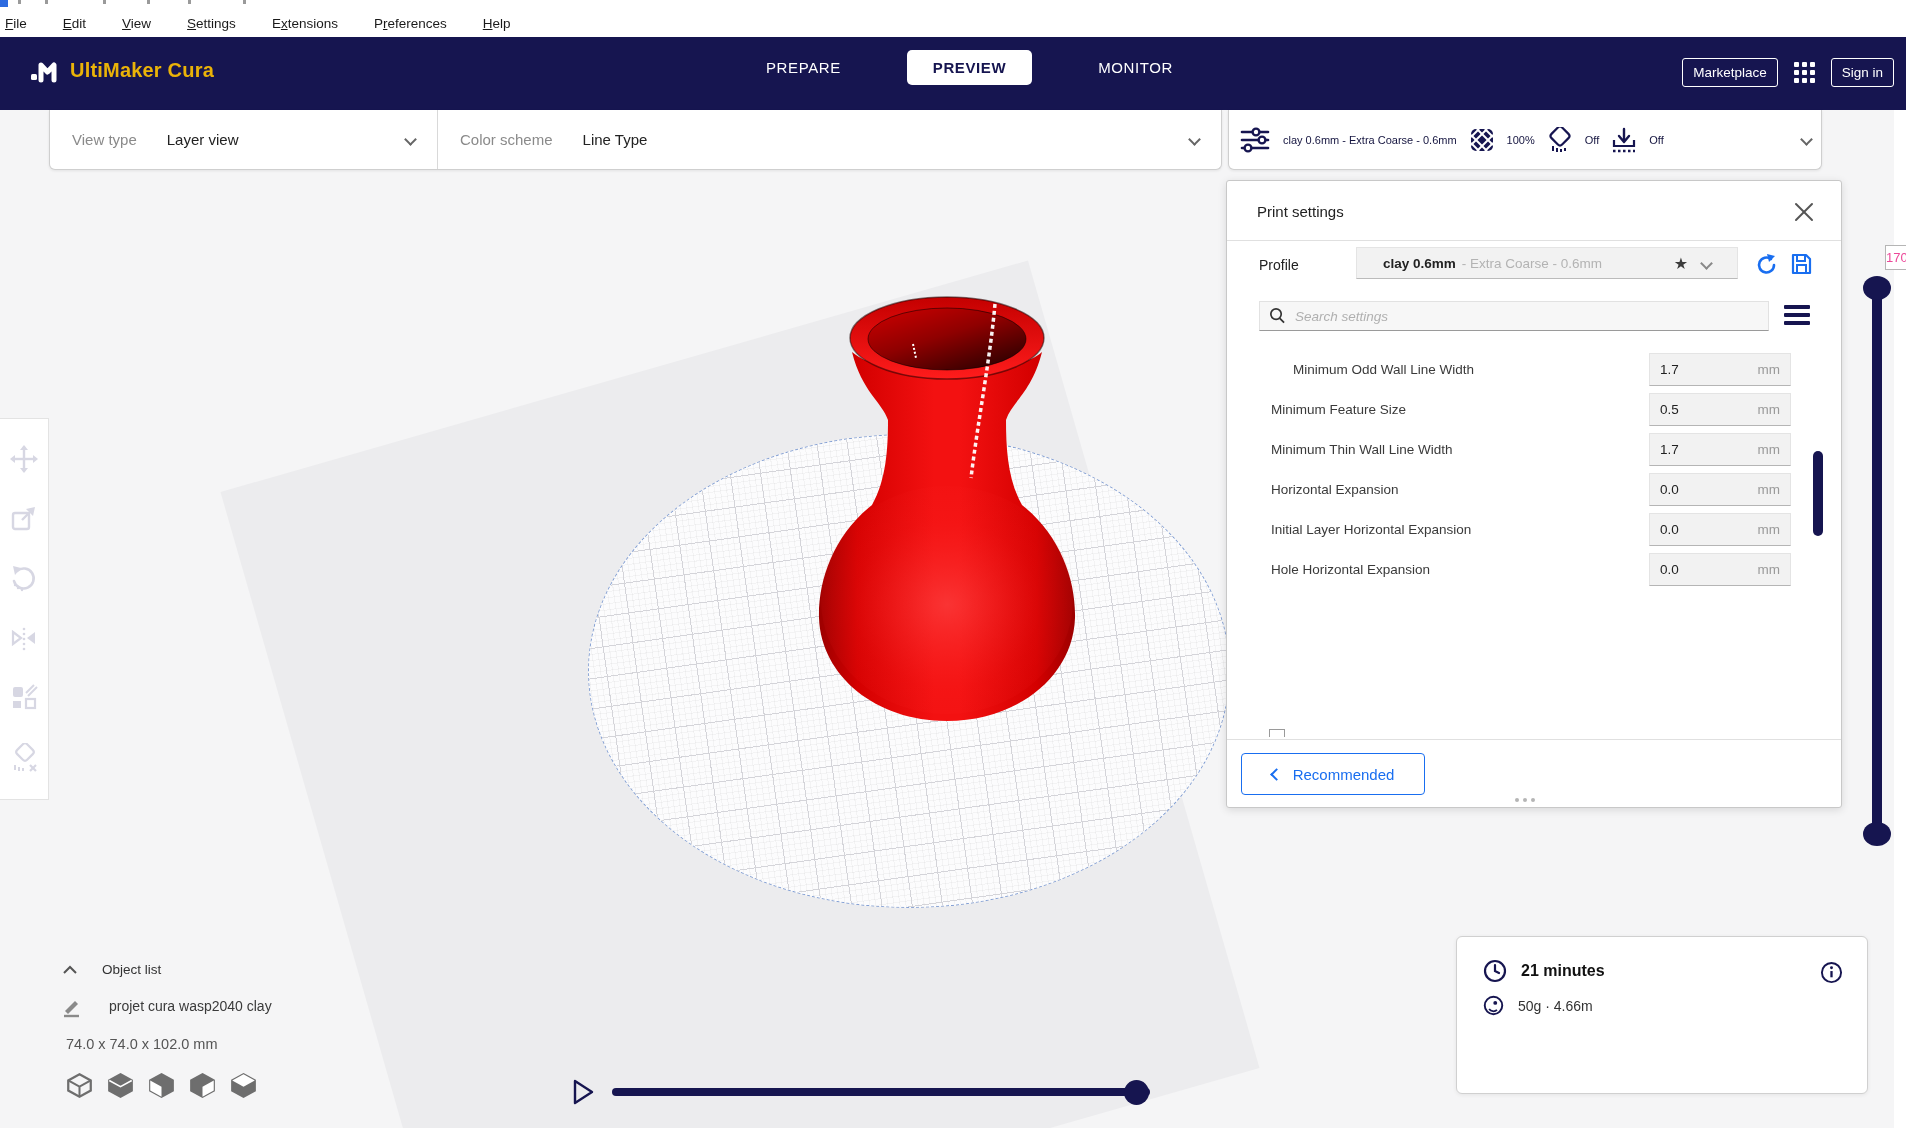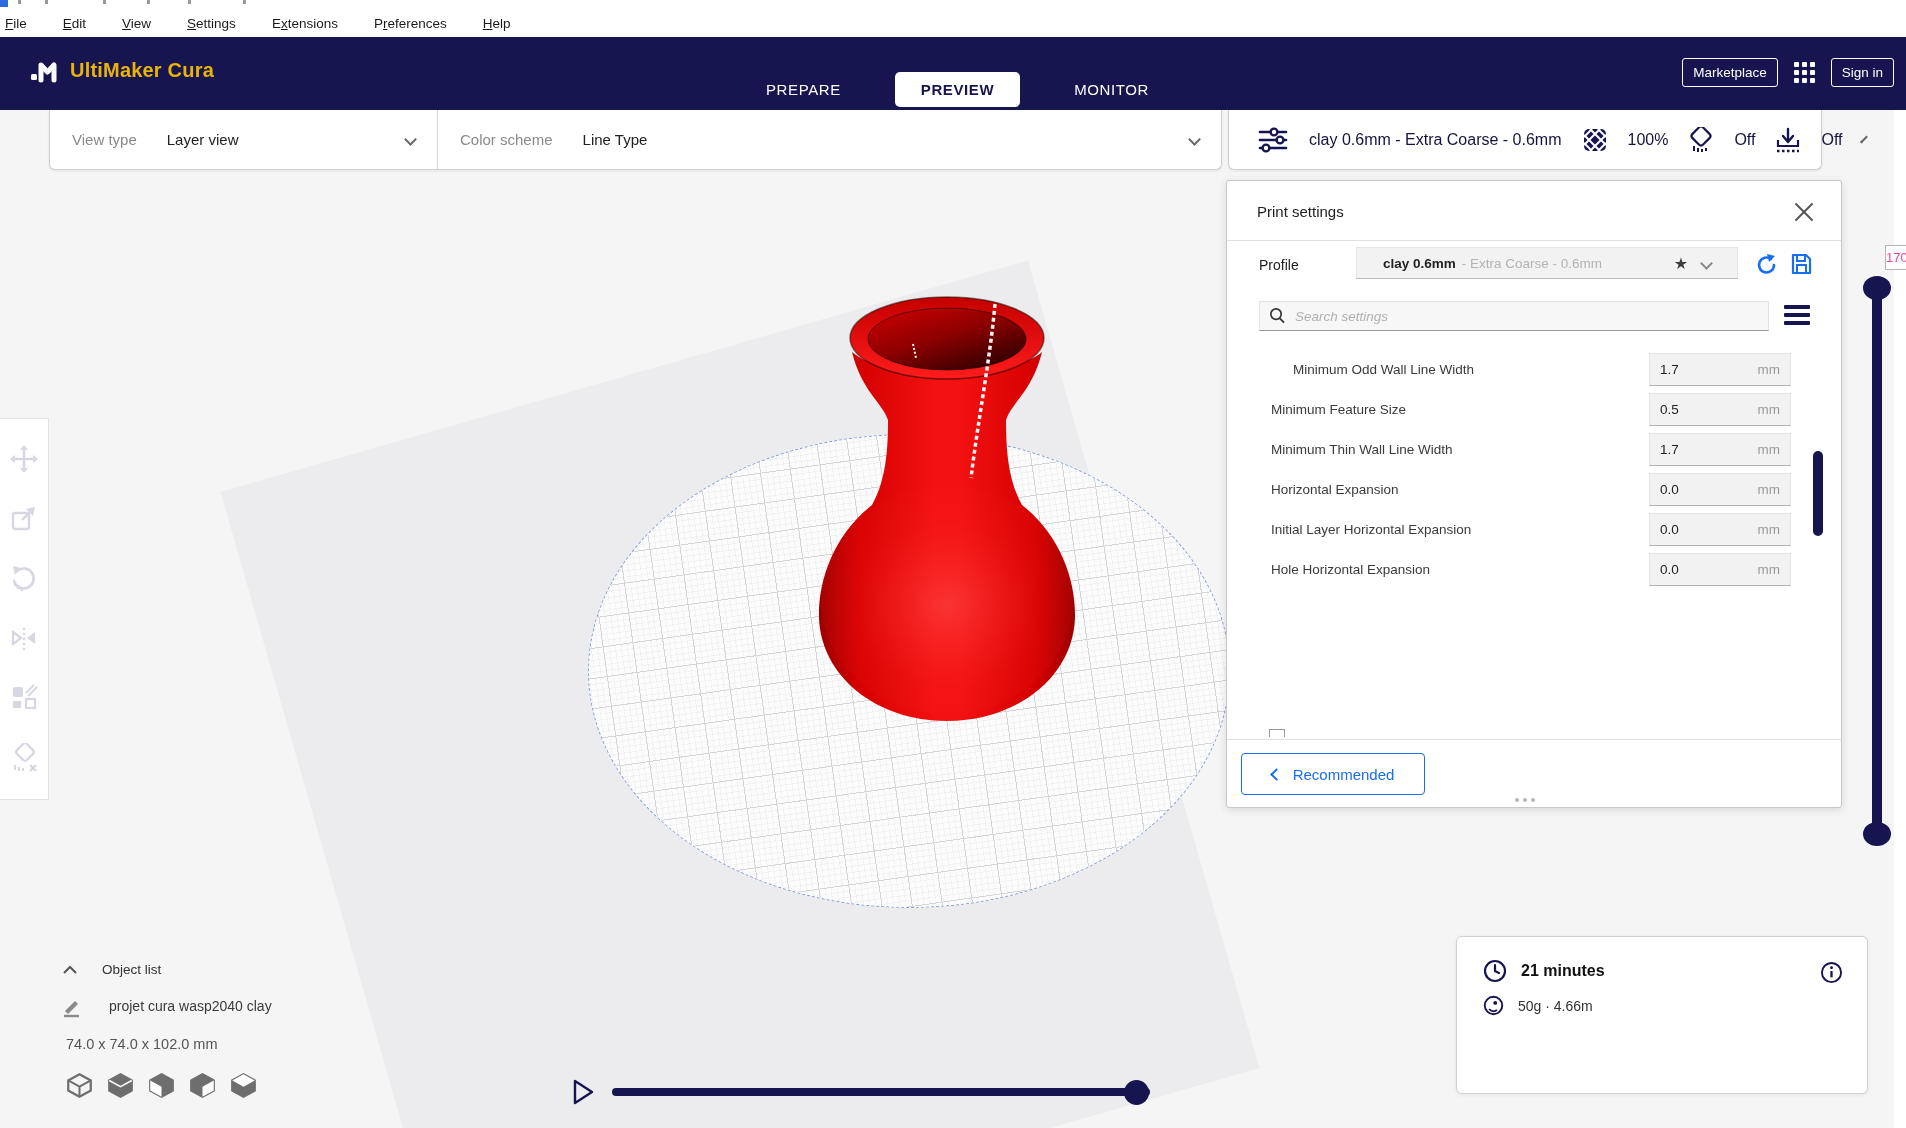--- a/index.html
+++ b/index.html
@@ -18,21 +18,21 @@
              display:flex; align-items:center; padding-left:5px; gap:36px;
              font-size:13.5px; color:#1a1a1a; }
   .menu-item { cursor:default; }
   .menu-item u { text-decoration:underline; }
 
   
   #appheader { left:0; top:37px; width:1906px; height:73px; background:#161550; }
   #logo { position:absolute; left:30px; top:20px; display:flex; align-items:center; gap:10px; }
   #logo svg { display:block; }
   #logo-text { color:#eab308; font-size:20px; font-weight:700; letter-spacing:.2px; }
-  #tabs { position:absolute; left:740px; top:35px; display:flex; align-items:center; gap:28px; }
+  #tabs { position:absolute; left:740px; top:13px; display:flex; align-items:center; gap:40px; }
   .tab { color:#fff; font-size:15px; letter-spacing:.6px; padding:9px 26px; border-radius:5px; cursor:pointer; }
   .tab.active { background:#fff; color:#161550; font-weight:700; }
   #header-right { position:absolute; right:12px; top:21px; display:flex; align-items:center; gap:16px; }
   .hdr-btn { border:1px solid #ffffff; color:#fff; font-size:13.5px; padding:6px 10px; border-radius:3px; background:transparent; }
   #grid-icon { display:grid; grid-template-columns:repeat(3,5px); grid-auto-rows:5px; gap:3px; }
   #grid-icon i { background:#fff; border-radius:1px; }
 
   
   #viewport { left:0; top:110px; width:1906px; height:1018px; background:#f5f5f6; overflow:hidden; }
   #plate-shadow { position:absolute; left:320px; top:250px; width:840px; height:840px;
@@ -54,21 +54,21 @@
   .stagecard { position:absolute; top:110px; height:60px; background:#fff;
                border:1px solid #cfcfcf; border-top:none; border-radius:0 0 6px 6px;
                box-shadow:0 1px 3px rgba(0,0,0,.08); display:flex; align-items:center; }
   #card-view { left:49px; width:1173px; }
   .vsec { display:flex; align-items:center; height:100%; padding:0 22px; }
   .vsec1 { width:388px; border-right:1px solid #d9d9d9; }
   .lab-gray { color:#8a8a8a; font-size:15px; margin-right:30px; }
   .val-dark { color:#222; font-size:15px; }
   .chev { display:inline-block; width:9px; height:9px; border-right:2px solid #666; border-bottom:2px solid #666; transform:rotate(45deg); }
   .push { margin-left:auto; }
-  #card-config { left:1228px; width:594px; gap:20px; padding:0 28px; font-size:16px; color:#14143f; }
+  #card-config { left:1228px; width:594px; gap:12px; padding:0 10px; font-size:11px; color:#14143f; }
   #card-config svg { flex:none; }
   .cfg-txt { white-space:nowrap; }
 
   
   #panel { left:1226px; top:180px; width:616px; height:628px; background:#fff;
            border:1px solid #c8c8c8; border-radius:3px; box-shadow:0 2px 8px rgba(0,0,0,.12); }
   #panel-head { position:absolute; left:0; top:0; width:100%; height:60px; border-bottom:1px solid #e0e0e0; }
   #panel-title { position:absolute; left:30px; top:22px; font-size:15px; color:#222; }
   #close-x { position:absolute; right:26px; top:20px; width:22px; height:22px; }
   #profile-label { position:absolute; left:32px; top:76px; font-size:14px; color:#222; }

